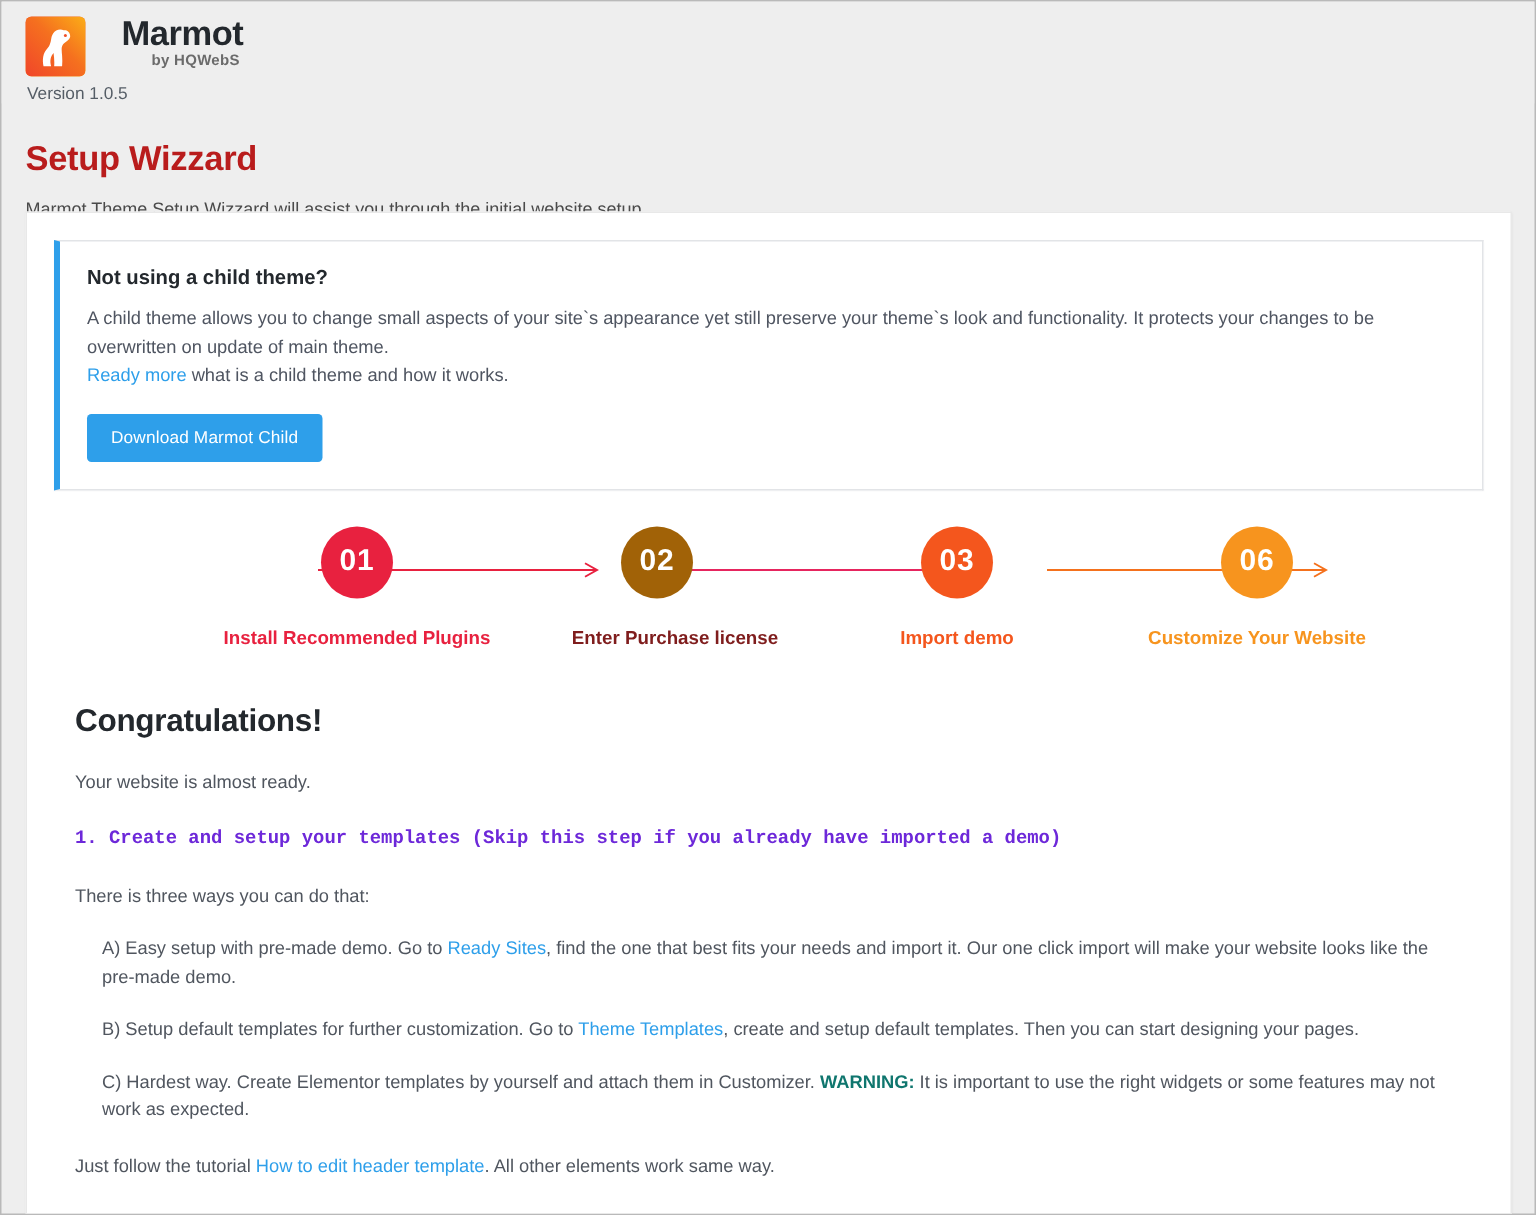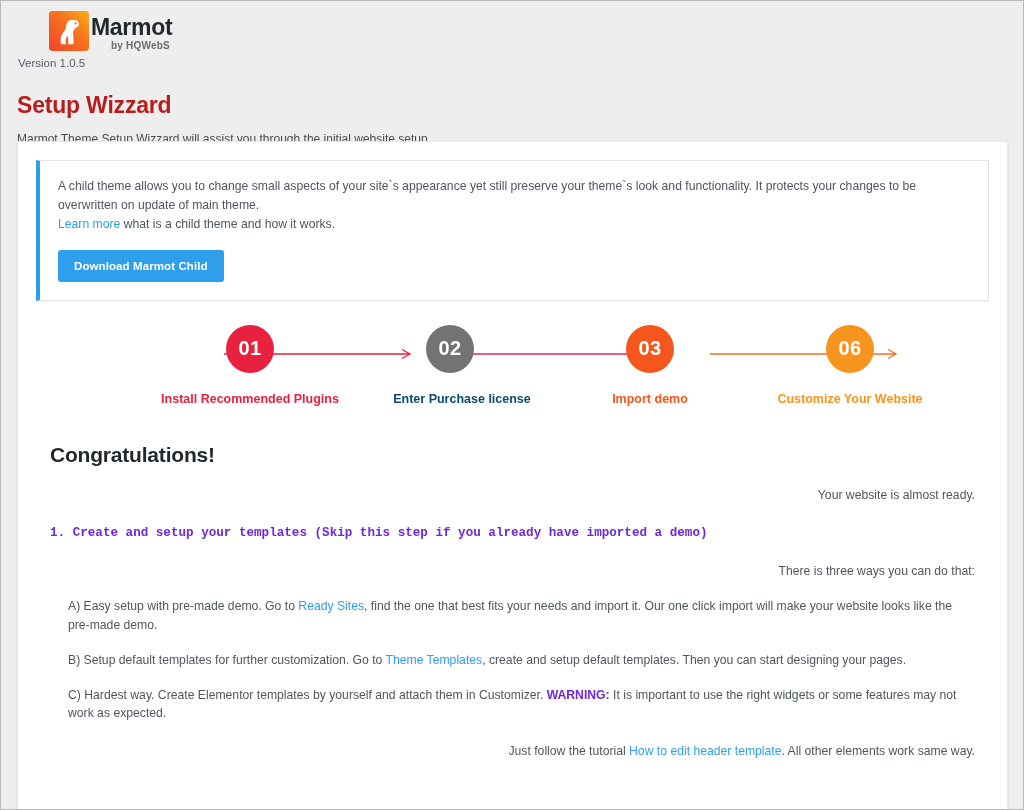--- a/index.html
+++ b/index.html
@@ -25,23 +25,22 @@
   }
 
   
   .wp-header {
     padding: 10px 0 0 16px;
     background: #eeeeee;
   }
 
   .brand-row {
     display: flex;
-    align-items: flex-end;
-    gap: 2px;
-    margin-left: 32px;
+    align-items: flex-start;
+    gap: 24px;
   }
 
   .brand-logo {
     width: 40px;
     height: 40px;
     border-radius: 4px;
     background: linear-gradient(140deg, #f05a28 0%, #f3702a 35%, #f99f1c 100%);
     position: relative;
     overflow: hidden;
     flex: 0 0 auto;
@@ -126,34 +125,34 @@
     color: #2e9fea;
     text-decoration: none;
   }
 
   .btn {
     display: inline-block;
     border: none;
     background: #2e9fea;
     color: #ffffff;
     font-size: 11.5px;
-    font-weight: bold;
+    font-weight: normal;
     padding: 10px 16px;
     border-radius: 3px;
     cursor: pointer;
     font-family: inherit;
     letter-spacing: 0.1px;
   }
   .btn-notice { margin-top: 16px; }
 
   
   .steps {
     position: relative;
     margin: 24px 0 0 0;
-    padding: 0 32px;
+    padding: 0 20px;
     height: 96px;
   }
   .steps-track {
     position: relative;
     display: flex;
     align-items: flex-start;
     justify-content: space-between;
     padding: 0 100px;
   }
   .step {
@@ -201,37 +200,36 @@
     font-weight: bold;
     color: #23282d;
     margin: 0 0 0 0;
     letter-spacing: -0.2px;
   }
   .p-reg {
     font-size: 12.2px;
     color: #50565f;
     margin: 19px 0 0 0;
     line-height: 1.5;
-    text-align: right;
   }
   .p-bold {
     font-size: 12.6px;
     color: #6d28d9;
     font-weight: bold;
     margin: 20px 0 0 0;
     line-height: 1.5;
     font-family: Liberation Mono, monospace;
   }
   .sub-item {
     font-size: 12.2px;
     color: #50565f;
     margin: 17px 0 0 18px;
     line-height: 1.5;
   }
-  .sub-item b { color: #6d28d9; }
+  .sub-item b { color: #0f766e; }
 </style>
 </head>
 <body>
 
 <div class="page-frame">
 
   <div class="wp-header">
     <div class="brand-row">
       <div class="brand-logo">
         <svg viewBox="0 0 40 40" xmlns="http://www.w3.org/2000/svg">
@@ -254,23 +252,24 @@
     </div>
     <div class="version-line">Version 1.0.5</div>
   </div>
 
   <h1 class="page-title">Setup Wizzard</h1>
   <div class="page-subtitle">Marmot Theme Setup Wizzard will assist you through the initial website setup.</div>
 
   <div class="content-card">
 
     <div class="notice">
+      <div class="notice-title">Not using a child theme?</div>
       <p class="notice-body">
         <span>A child theme allows you to change small aspects of your site`s appearance yet still preserve your theme`s look and functionality. It protects your changes to be overwritten on update of main theme.</span><br>
-        <a class="link" href="#">Learn more</a><span> what is a child theme and how it works.</span>
+        <a class="link" href="#">Ready more</a><span> what is a child theme and how it works.</span>
       </p>
       <button class="btn btn-notice">Download Marmot Child</button>
     </div>
 
     <div class="steps">
       <div class="steps-track">
 
         <div class="step-arrow" style="left:174px; width:192px;">
           <svg width="192" height="10" viewBox="0 0 192 10">
             <line x1="0" y1="5" x2="186" y2="5" stroke="#e8213f" stroke-width="1.3"></line>
@@ -290,22 +289,22 @@
             <line x1="0" y1="5" x2="186" y2="5" stroke="#f4711d" stroke-width="1.3"></line>
             <polyline points="178,0.5 186,5 178,9.5" fill="none" stroke="#f4711d" stroke-width="1.3"></polyline>
           </svg>
         </div>
 
         <div class="step">
           <div class="step-circle" id="c0" style="background: rgb(232, 33, 63);">01</div>
           <div class="step-label" id="l0" style="color: rgb(232, 33, 63);">Install Recommended Plugins</div>
         </div>
         <div class="step">
-          <div class="step-circle" id="c1" style="background: #737373;">02</div>
-          <div class="step-label" id="l1" style="color: #0c4a6e; margin-left: 24px;">Enter Purchase license</div>
+          <div class="step-circle" id="c1" style="background: #a16207;">02</div>
+          <div class="step-label" id="l1" style="color: #7f1d1d; margin-left: 24px;">Enter Purchase license</div>
         </div>
         <div class="step">
           <div class="step-circle" id="c2" style="background: rgb(244, 86, 29);">03</div>
           <div class="step-label" id="l2" style="color: rgb(244, 86, 29);">Import demo</div>
         </div>
         <div class="step">
           <div class="step-circle" id="c3" style="background: rgb(247, 148, 30);">06</div>
           <div class="step-label" id="l3" style="color: rgb(247, 148, 30);">Customize Your Website</div>
         </div>
 

